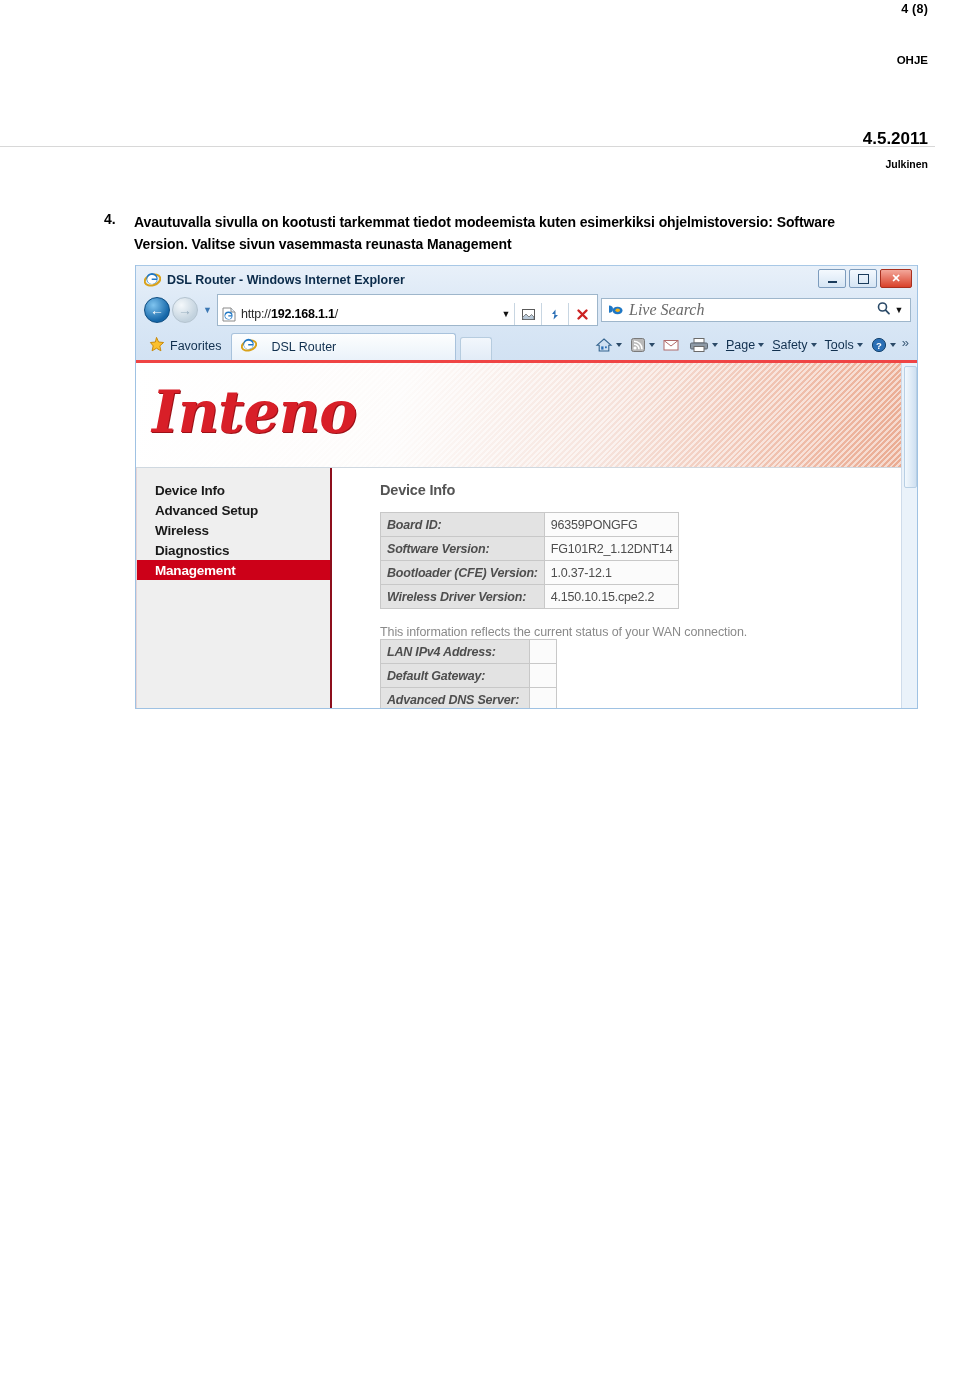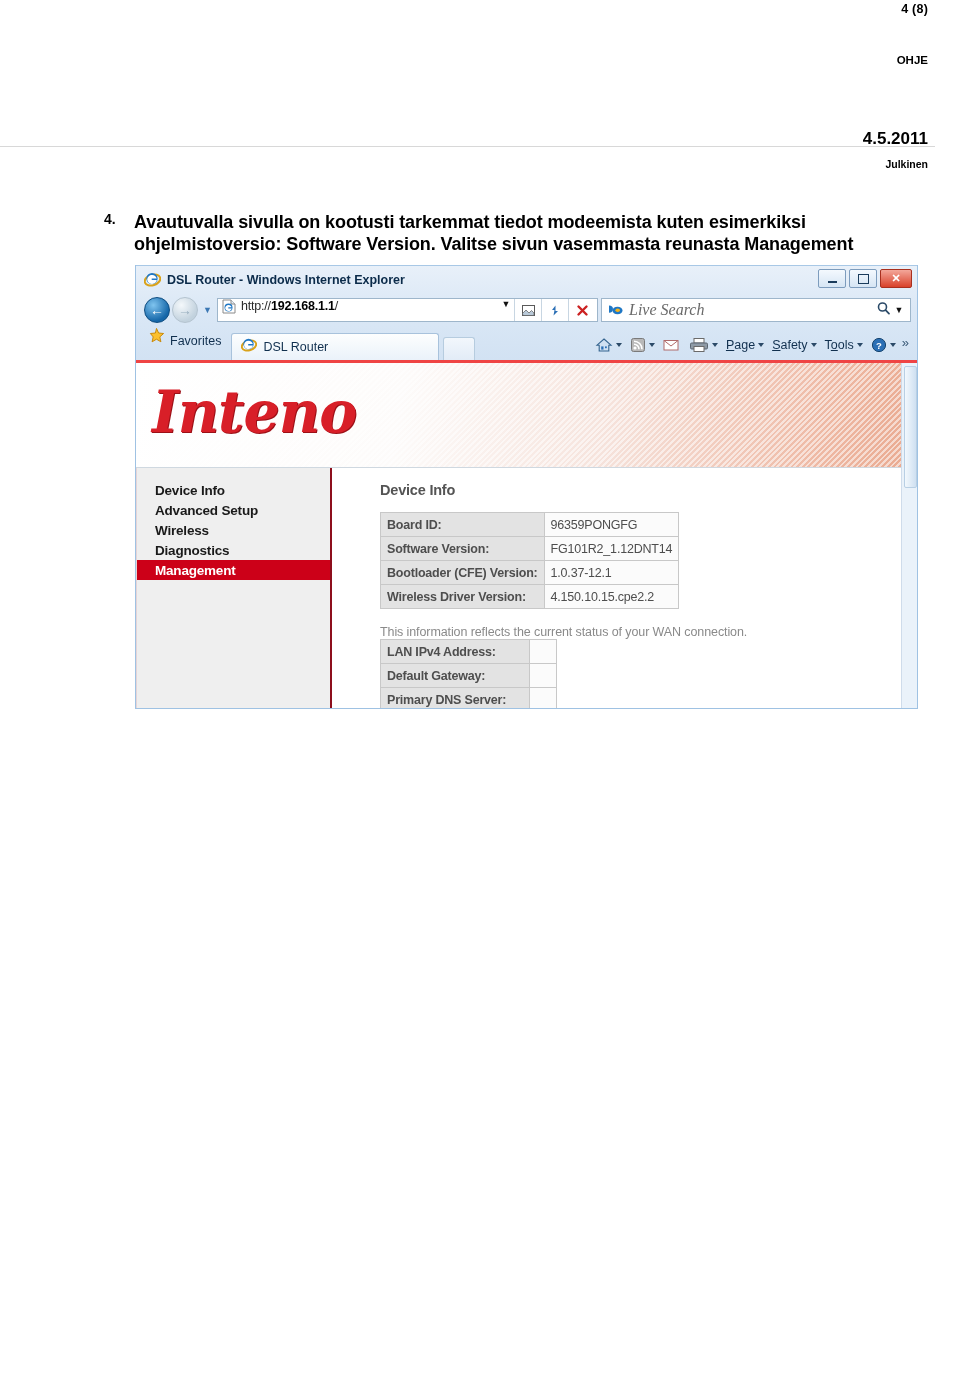--- a/index.html
+++ b/index.html
@@ -34,21 +34,21 @@
   
   .step{
     position:absolute;left:104px;top:211px;width:780px;
   }
   .step-num{
     position:absolute;left:0;top:0;
     font-size:14px;font-weight:bold;
   }
   .step-body{
     margin-left:30px;
-    font-size:18px;font-weight:bold;line-height:22px;
+    font-size:14px;font-weight:bold;line-height:22px;
     letter-spacing:-0.1px;
   }
 
   
   .browser{
     position:absolute;left:135px;top:265px;width:783px;height:444px;
     background:#fca5a5;
     border:1px solid #9fc2e3;
     border-top:none;
     box-sizing:border-box;
@@ -106,21 +106,21 @@
   .nav-fwd{
     background:radial-gradient(circle at 35% 30%,#f4f8fb,#c2d2de 70%);
     border:1px solid #b4c3cf;color:#9bb0c0;margin-left:-1px;
   }
   .nav-drop{
     width:13px;flex:none;display:flex;align-items:center;justify-content:center;
     color:#3c78b4;font-size:9px;
   }
   .addrbox{
     flex:1;height:22px;background:#fff;border:1px solid #9eb6cb;
-    display:flex;padding:0 2px 0 4px;min-width:0;
+    display:flex;align-items:center;padding:8px 2px 0 4px;min-width:0;
   }
   .addr-ico{
     width:14px;height:15px;flex:none;margin-right:5px;
   }
   .addr-url{
     flex:1;font-size:12.5px;color:#2b2b2b;white-space:nowrap;overflow:hidden;
     letter-spacing:-0.2px;
   }
   .addr-url b{color:#000;font-weight:bold;}
   .addr-caret{
@@ -138,27 +138,27 @@
   .search-ph{
     flex:1;font-size:16px;font-style:italic;color:#6a6a6a;font-family:Liberation Serif, serif;
   }
 
   
   .tabrow{
     height:33px;display:flex;align-items:flex-end;padding:0 4px 0 8px;gap:0;
     position:relative;
   }
   .fav-btn{
-    height:24px;display:flex;align-items:flex-end;gap:5px;padding:0 10px 0 4px;
-    margin-bottom:12px;
+    height:24px;display:flex;align-items:center;gap:5px;padding:0 10px 0 4px;
+    margin-bottom:2px;
   }
   .fav-label{font-size:12.5px;color:#11304f;}
   .tab{
-    height:26px;min-width:185px;display:flex;align-items:center;gap:6px;
-    padding:0 12px 0 9px;
+    height:26px;min-width:185px;display:flex;align-items:center;gap:14px;
+    padding:0 29px 0 9px;
     background:linear-gradient(to bottom,#fdfefe,#eaf2fa);
     border:1px solid #a8c2dc;border-bottom:none;
     border-radius:3px 3px 0 0;
   }
   .tab-label{font-size:12.5px;color:#11304f;white-space:nowrap;}
   .tab-new{
     width:30px;height:22px;margin-left:4px;
     background:linear-gradient(to bottom,#f2f7fc,#e2ecf7);
     border:1px solid #b6ccdf;border-bottom:none;border-radius:3px 3px 0 0;
   }
@@ -223,21 +223,21 @@
   }
   table.info{
     border-collapse:collapse;margin:0 0 16px 0;
   }
   table.info td{
     border:1px solid #c8c8c8;
     font-size:12.5px;padding:2px 6px;height:19px;
     letter-spacing:-.2px;
   }
   table.info td.k{
-    background:#e3e3e3;font-weight:bold;color:#4e4e4e;white-space:nowrap;
+    background:#e3e3e3;font-weight:bold;color:#4e4e4e;white-space:nowrap;font-style:italic;
   }
   table.info td.v{
     background:#fbfbfb;color:#4e4e4e;white-space:nowrap;
   }
   table.info.lan td.v{min-width:14px;}
   .note{
     font-size:12.5px;color:#8a8a8a;margin:0 0 0 0;letter-spacing:-.1px;
   }
 
   
@@ -470,21 +470,21 @@
           <tbody>
               <tr>
             <td class="k">LAN IPv4 Address:</td>
             <td class="v"></td>
           </tr>
           <tr>
             <td class="k">Default Gateway:</td>
             <td class="v"></td>
           </tr>
           <tr>
-            <td class="k">Primary DNS Server:</td>
+            <td class="k">Advanced DNS Server:</td>
             <td class="v"></td>
           </tr>
           <tr>
             <td class="k">Secondary DNS Server:</td>
             <td class="v"></td>
           </tr>
         </tbody>
           </table>
       </div>
     </div>

